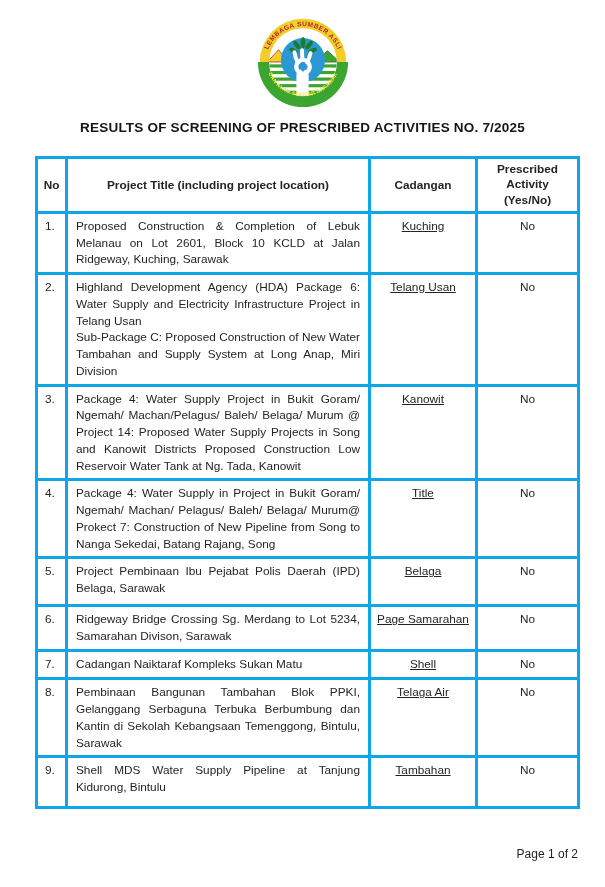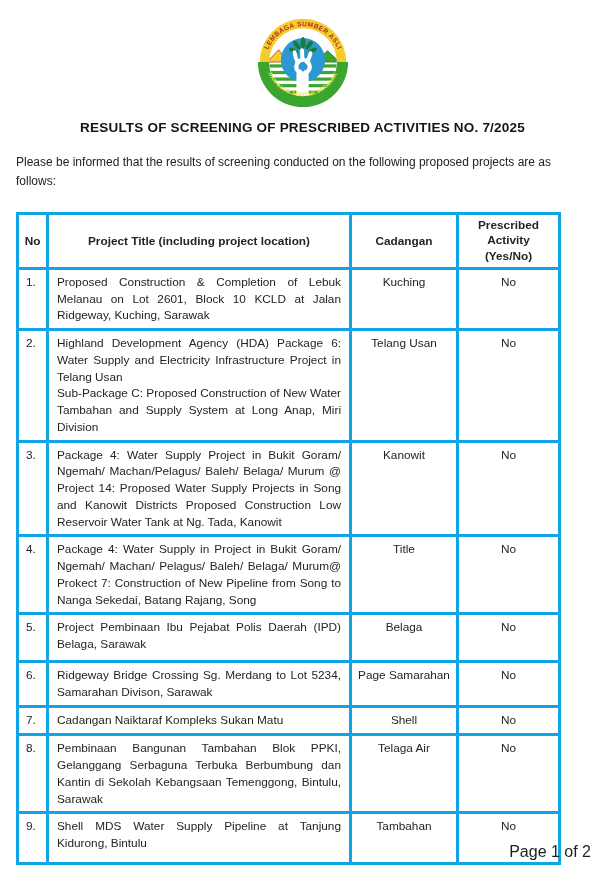--- a/index.html
+++ b/index.html
@@ -10,21 +10,21 @@
     font-family:"Liberation Sans",sans-serif;
     color:#1f1f1f;
     overflow:hidden;
   }
   .logo{
     position:absolute;
     top:15px;left:50%;
     transform:translateX(-50%);
     width:94px;height:94px;
   }
-  .content{padding:0 16px;}
+  .content{padding:0 35px;}
   .doc-title{
     padding-top:120px;
     margin:0;
     text-align:center;
     font-size:13.5px;
     font-weight:bold;
     letter-spacing:.2px;
     color:#151515;
   }
   .intro{
@@ -50,26 +50,26 @@
   table.screening th{
     font-weight:bold;
     vertical-align:middle;
     text-align:center;
     padding:3px 2px;
   }
   th.c-yn, td.c-title{white-space:pre-line;}
   th.c-yn{line-height:1.3;}
   td.c-no{padding:4px 2px 4px 7px;text-align:left;}
   td.c-title{padding:4px 8px;text-align:justify;}
-  td.c-loc{padding:4px 3px;text-align:center;}
+  td.c-loc{padding:4px 3px;text-align:center;text-decoration:underline;}
   td.c-yn{padding:4px 3px;text-align:center;}
   .page-footer{
     position:absolute;
-    right:14px;bottom:26px;
-    font-size:16px;
+    right:27px;bottom:26px;
+    font-size:12px;
     color:#1f1f1f;
   }
 </style>
 </head>
 <body>
 
 <div class="page">
 
   <svg class="logo" viewBox="0 0 100 100" xmlns="http://www.w3.org/2000/svg">
     <defs>
@@ -127,21 +127,20 @@
       <textPath href="#arcTop" startOffset="50%" text-anchor="middle">LEMBAGA SUMBER ASLI</textPath>
     </text>
     <text font-family="Liberation Sans, sans-serif" font-size="5.6" font-weight="bold" fill="#F5E63C" letter-spacing="0.3">
       <textPath href="#arcBot" startOffset="50%" text-anchor="middle">DAN ALAM SEKITAR SARAWAK</textPath>
     </text>
   </svg>
 
   <main class="content">
     <h1 class="doc-title">RESULTS OF SCREENING OF PRESCRIBED ACTIVITIES NO. 7/2025</h1>
 
-    <p class="intro">Please be informed that the results of screening conducted on the following proposed projects are as follows:</p>
 
     <table class="screening">
       <colgroup>
         <col style="width:30px">
           <col style="width:303px">
         <col style="width:107px">
           <col style="width:102px">
       </colgroup>
       <tbody>
         <tr style="height:46px">

